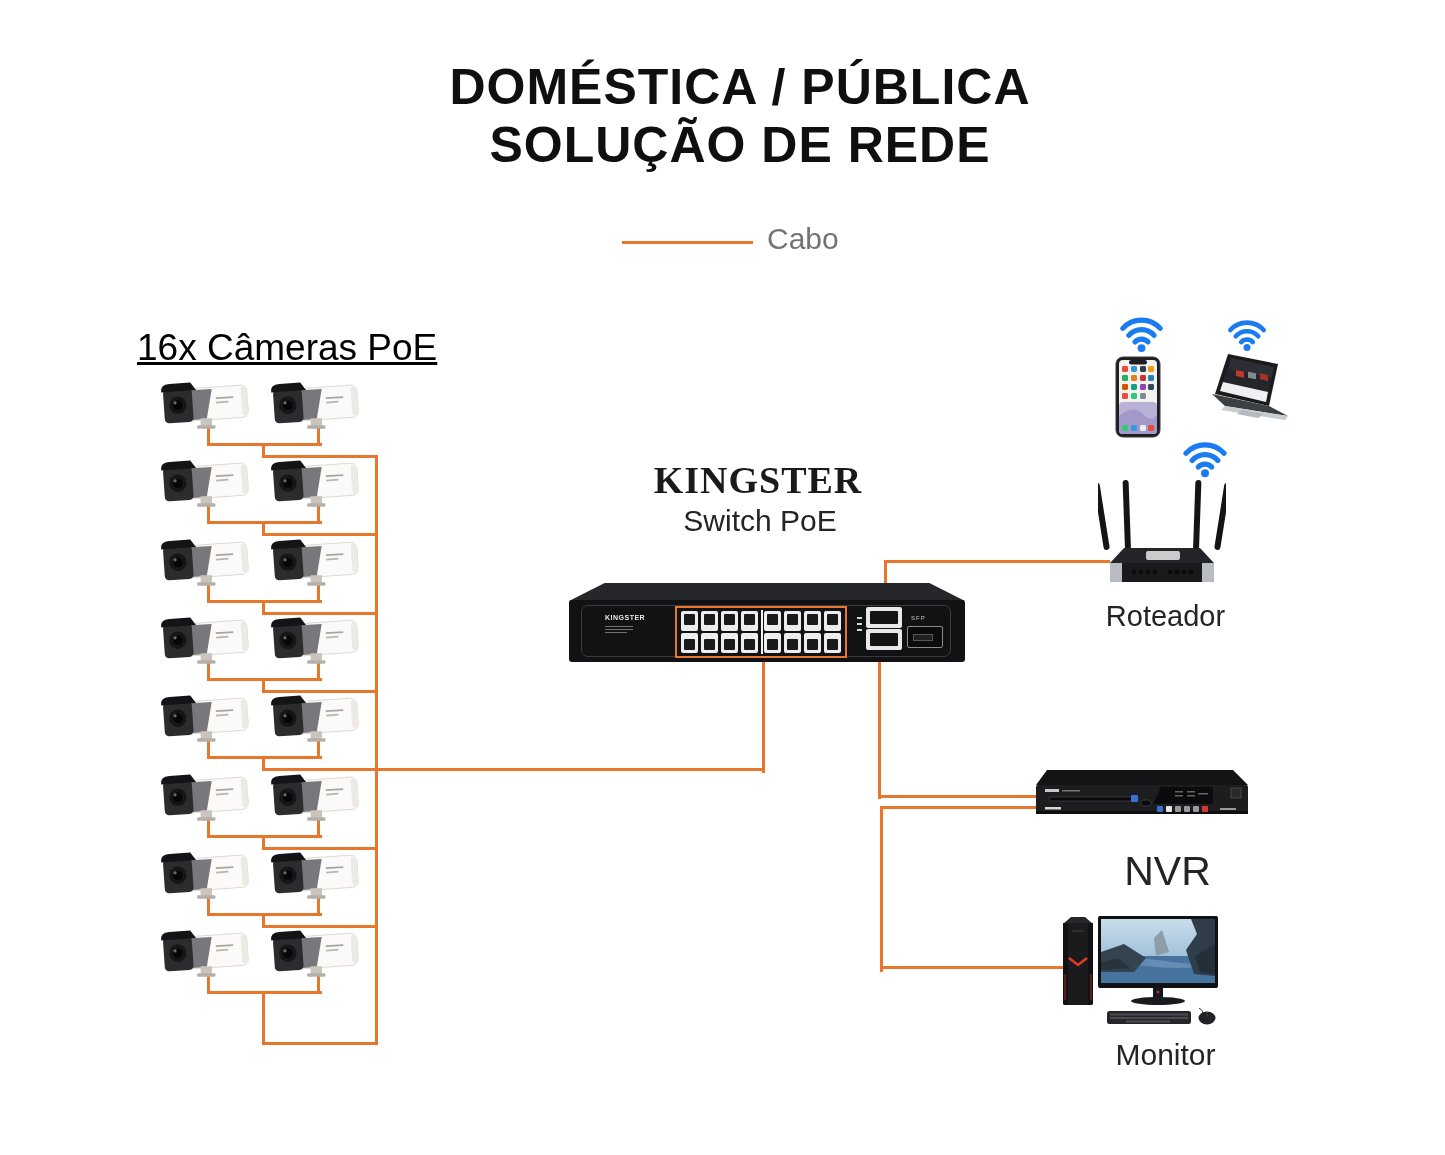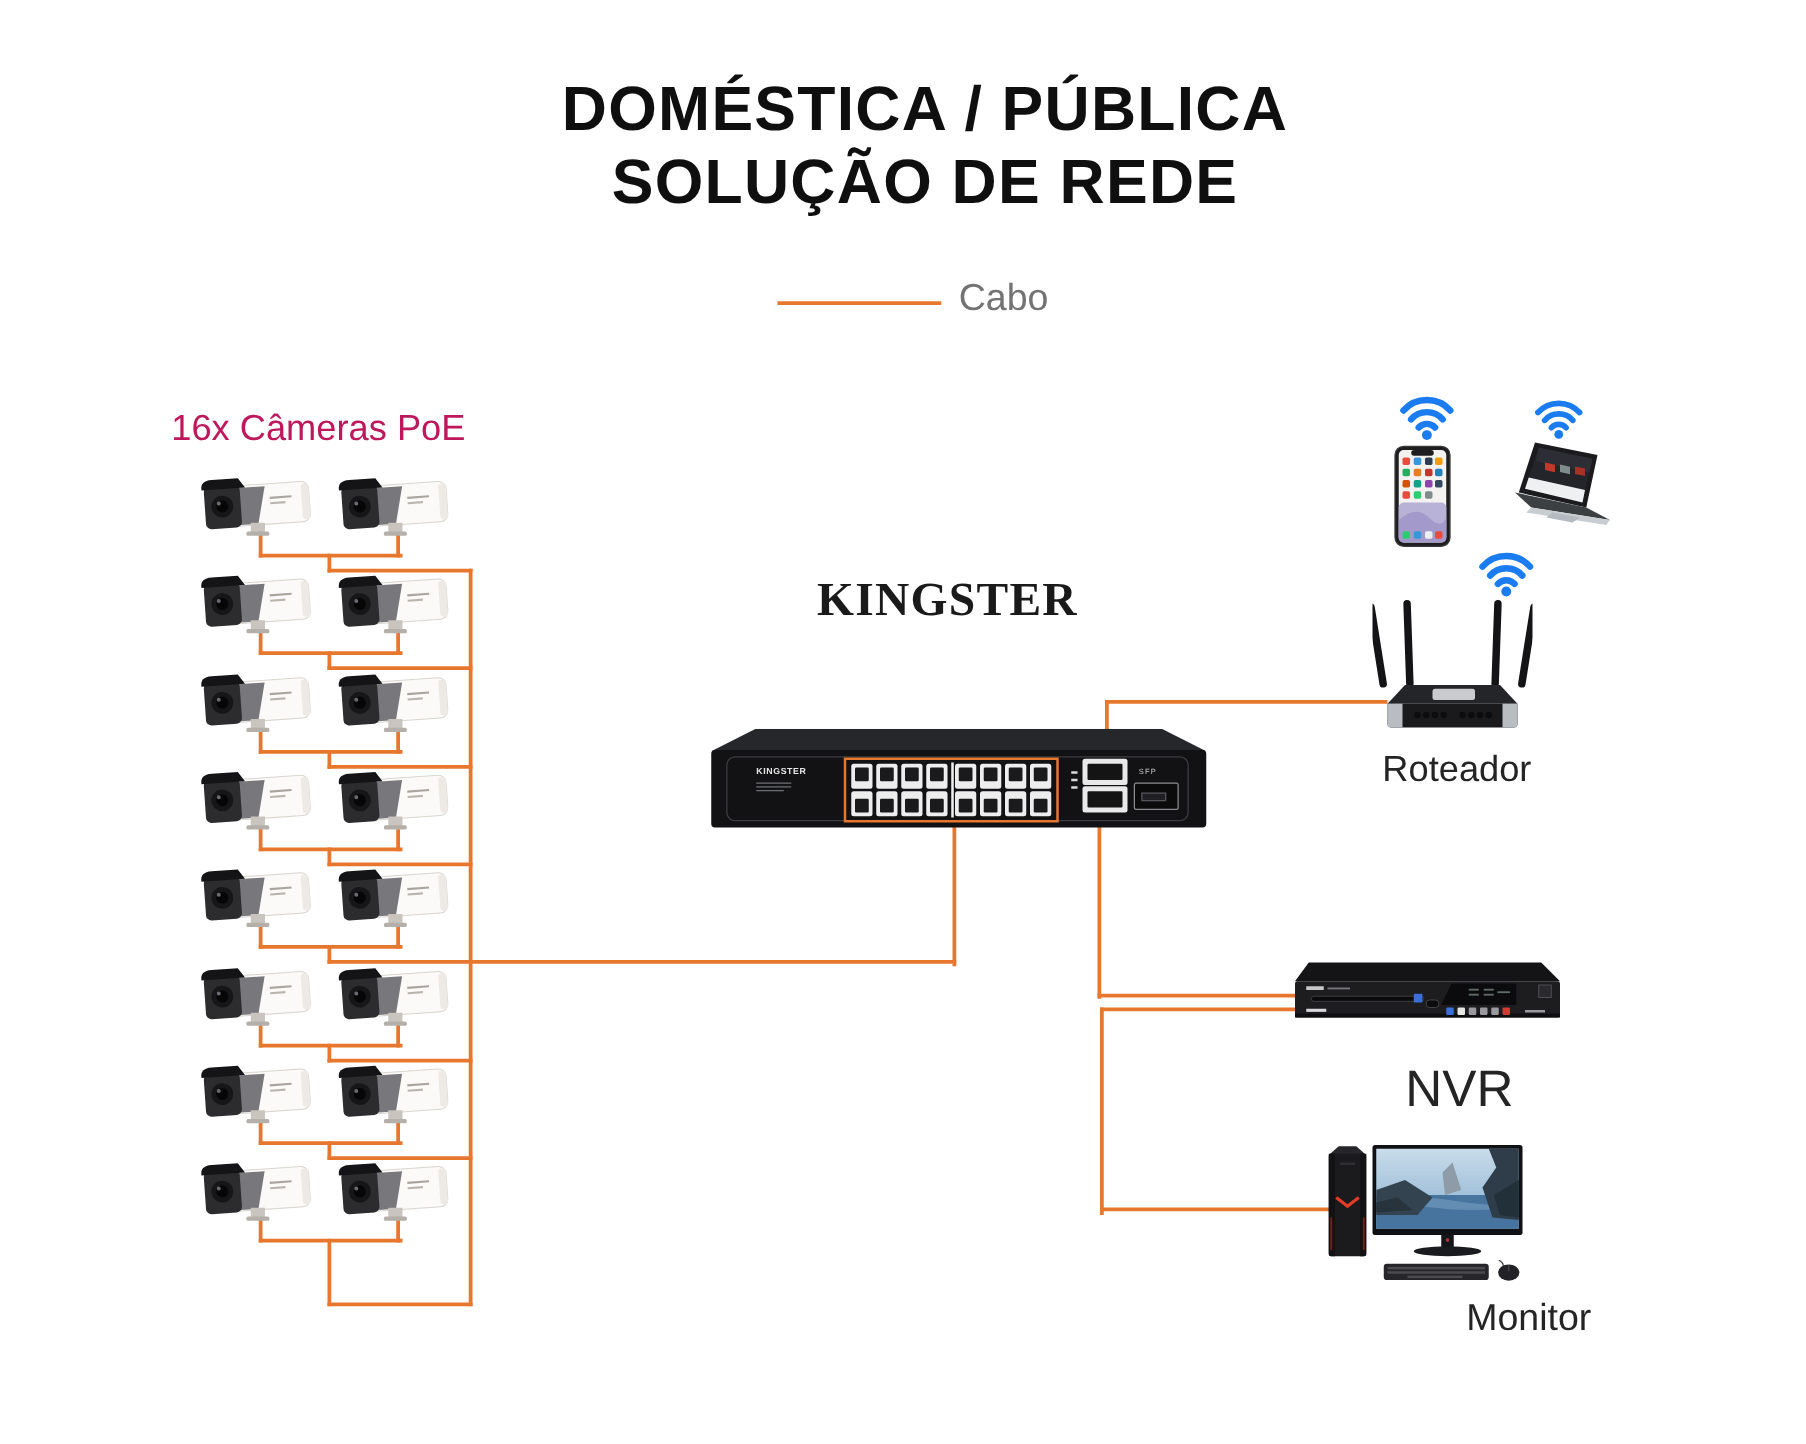--- a/index.html
+++ b/index.html
@@ -6,28 +6,28 @@
   .stage{position:relative;width:1445px;height:1155px;background:#fff;overflow:hidden;
          font-family:"Liberation Sans", sans-serif;color:var(--label-c,#242424);}
   
   .title{position:absolute;left:240px;top:58px;width:1000px;text-align:center;
          font-size:50px;line-height:58px;font-weight:800;letter-spacing:1px;
          color:var(--title-c,#0f0f10);}
   
   .legend-line{position:absolute;left:622px;top:241px;width:131px;height:3px;background:var(--cable,#e8772e);}
   .legend-label{position:absolute;left:767px;top:222px;font-size:30px;color:#737373;}
   
-  .cam-label{position:absolute;left:137px;top:327px;font-size:29px;color:#be185d;}
+  .cam-label{position:absolute;left:137px;top:327px;font-size:37px;color:#000000;text-decoration:underline;}
   .sw-title{position:absolute;left:558px;top:458px;width:400px;text-align:center;
             font-family:"Liberation Serif", serif;font-weight:700;font-size:38px;letter-spacing:1px;color:#1a1a1a;}
   .sw-sub{position:absolute;left:560px;top:504px;width:400px;text-align:center;font-size:30px;color:#242424;}
   .dev-label{position:absolute;text-align:center;color:#242424;}
   .router-label{left:1063px;top:600px;width:205px;font-size:29px;}
   .nvr-label{left:1060px;top:848px;width:215px;font-size:41px;}
-  .monitor-label{left:1058px;top:1038px;width:215px;font-size:30px;text-align:right;}
+  .monitor-label{left:1058px;top:1038px;width:215px;font-size:30px;}
   
   #cable-layer{position:absolute;inset:0;z-index:1;}
   .cable{position:absolute;background:var(--cable,#e8772e);}
   .cable.h{height:3px;}
   .cable.v{width:3px;}
   #cameras-layer{position:absolute;inset:0;z-index:2;}
   .camera{position:absolute;width:96px;height:56px;}
   .device{position:absolute;z-index:2;}
   
   .wifi{color:var(--wifi,#1a7cf0);}
@@ -192,20 +192,21 @@
         </svg></div>
       <div class="camera" style="left: 157px; top: 926px;"><svg viewBox="0 0 110 62" width="96" height="56">
           <use href="#cam-symbol"></use>
         </svg></div>
       <div class="camera" style="left: 267px; top: 926px;"><svg viewBox="0 0 110 62" width="96" height="56">
           <use href="#cam-symbol"></use>
         </svg></div>
     </div>
 
   <div class="sw-title">KINGSTER</div>
+  <div class="sw-sub">Switch PoE</div>
 
   <div class="switch">
     <div class="sw-bevel"></div>
     <div class="sw-front">
       <div class="sw-panel"></div>
       <div class="sw-brand">KINGSTER</div>
       <div class="sw-spec" style="top:26px"></div>
       <div class="sw-spec" style="top:29px"></div>
       <div class="sw-spec" style="top:32px;width:22px"></div>
       <div class="port-box" id="port-grid">

